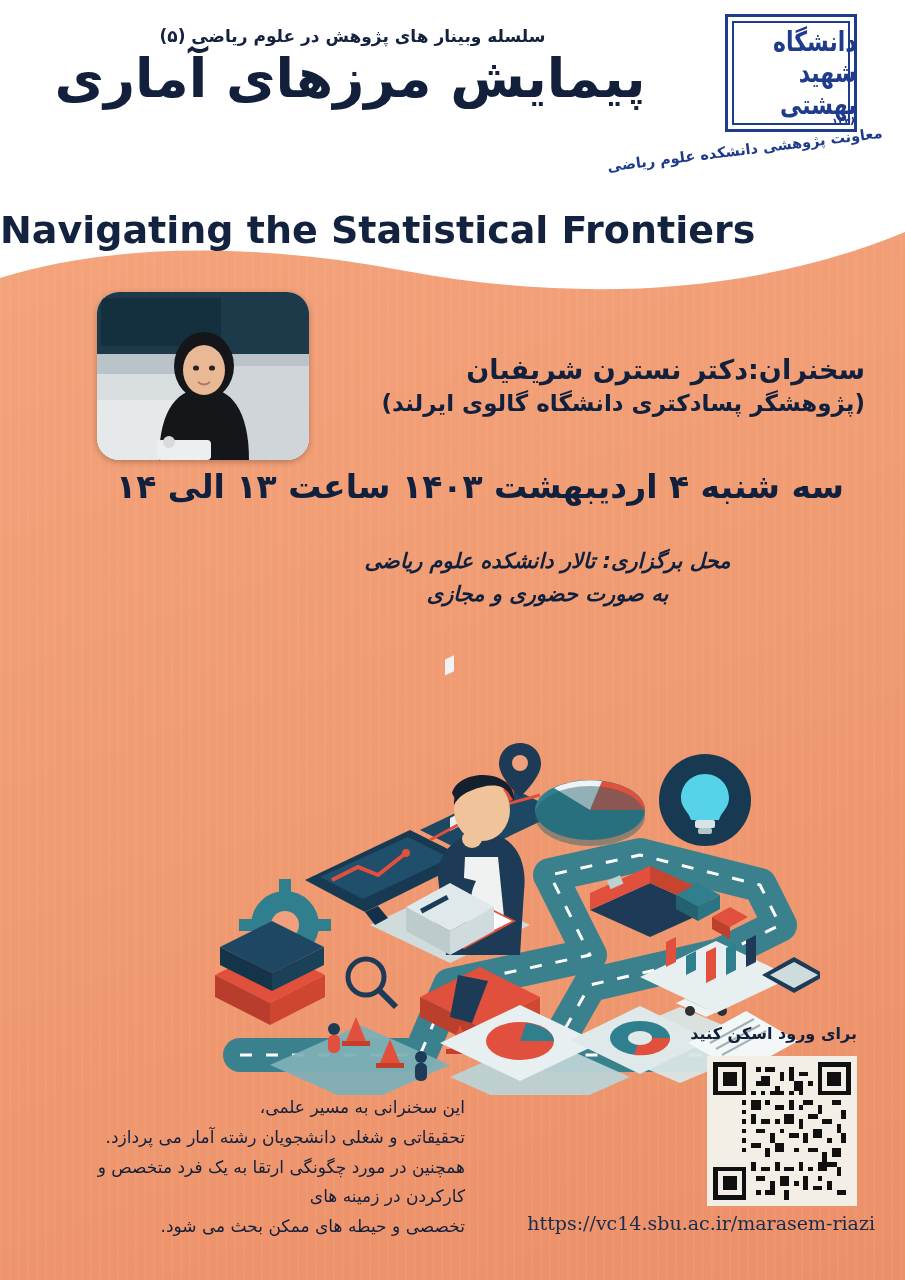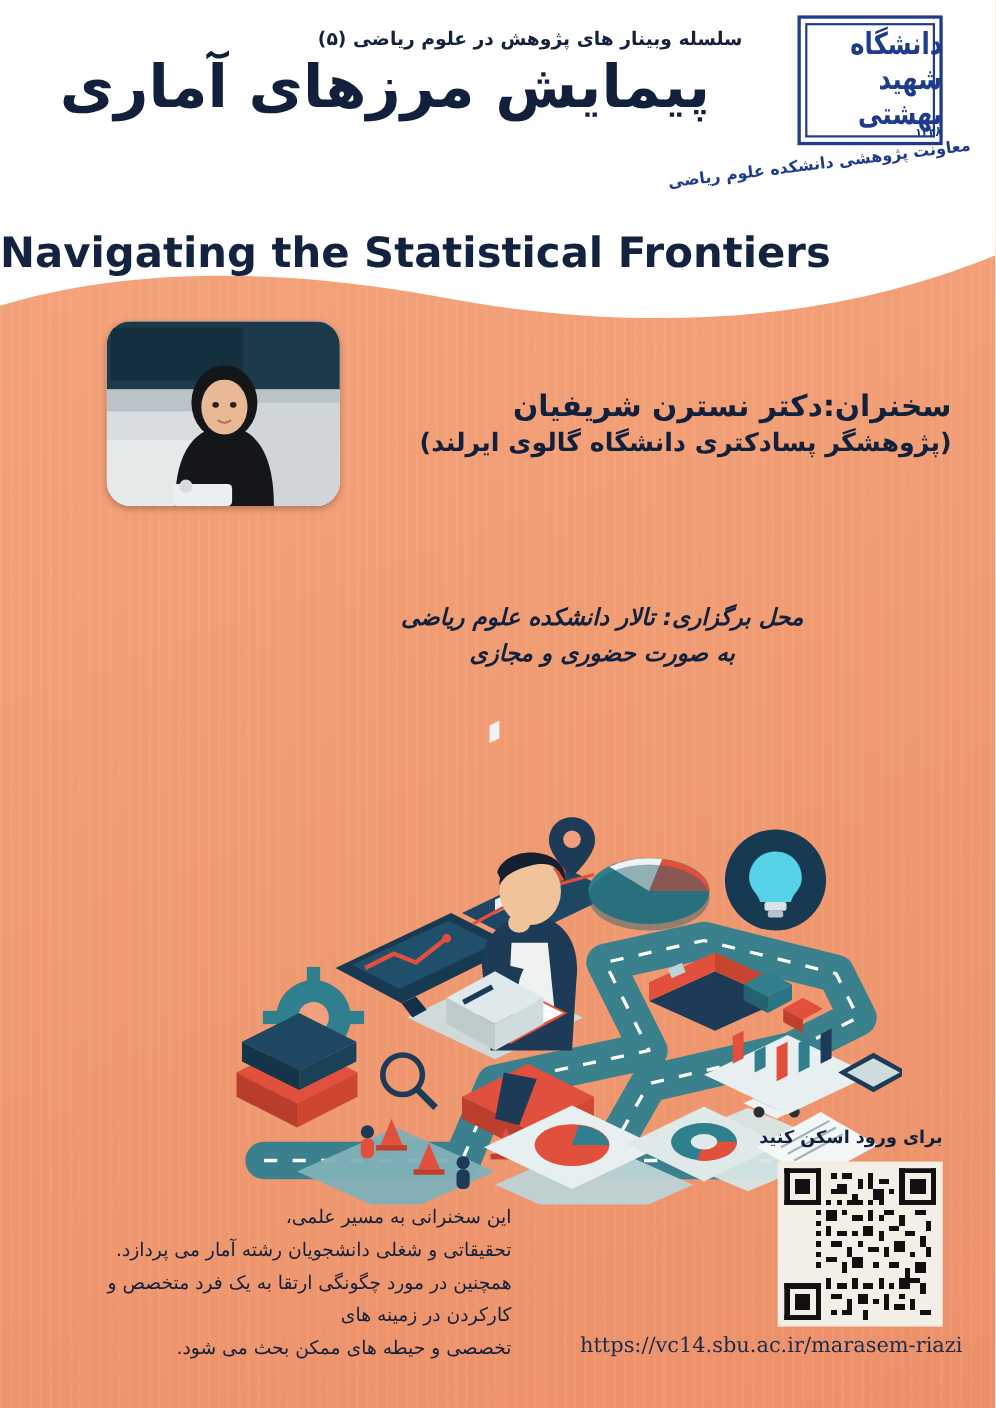--- a/index.html
+++ b/index.html
@@ -88,21 +88,21 @@
     font-weight: bold;
     transform: rotate(-7deg);
     white-space: nowrap;
   }
   
   .series-line {
     position: absolute;
     top: 26px;
     right: 230px;
     left: 30px;
-    text-align: right;
+    text-align: center;
     font-size: 17px;
     font-weight: bold;
     color: #14223f;
     direction: rtl;
   }
   .title-fa {
     position: absolute;
     top: 47px;
     right: 225px;
     left: 20px;
@@ -282,20 +282,21 @@
       <rect x="60" y="148" width="54" height="20" rx="4" fill="#eceff0"></rect>
       <circle cx="72" cy="150" r="6" fill="#d7dbdd"></circle>
     </svg>
   </div>
 
   <div class="info">
     <div class="speaker">سخنران:دکتر نسترن شریفیان</div>
     <div class="affil">(پژوهشگر پسادکتری دانشگاه گالوی ایرلند)</div>
   </div>
 
+  <div class="datetime">سه شنبه ۴ اردیبهشت ۱۴۰۳ ساعت ۱۳ الی ۱۴</div>
 
   <div class="venue">
     <div>محل برگزاری: تالار دانشکده علوم ریاضی</div>
     <div>به صورت حضوری و مجازی</div>
   </div>
 
   <svg class="illus" viewBox="0 0 700 470">
 
     <path d="M120 430 L300 430 L330 360 L470 330 L430 250 L520 230 L640 260 L660 300 L600 330 L470 360 L430 430 L620 430" stroke="#2f7f8e" stroke-width="34" fill="none" stroke-linejoin="round" stroke-linecap="round" opacity="0.95"></path>
     <path d="M120 430 L300 430 L330 360 L470 330 L430 250 L520 230 L640 260 L660 300 L600 330 L470 360 L430 430 L620 430" stroke="#ffffff" stroke-width="3" fill="none" stroke-dasharray="12 14" stroke-linejoin="round"></path>

